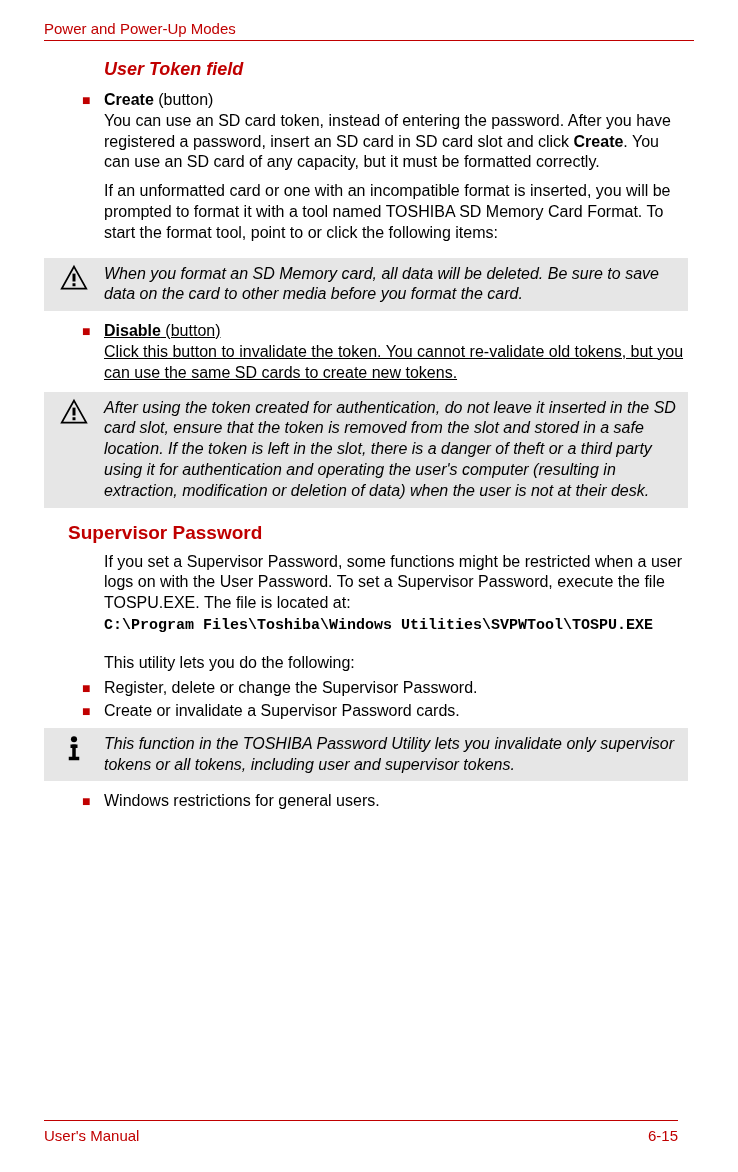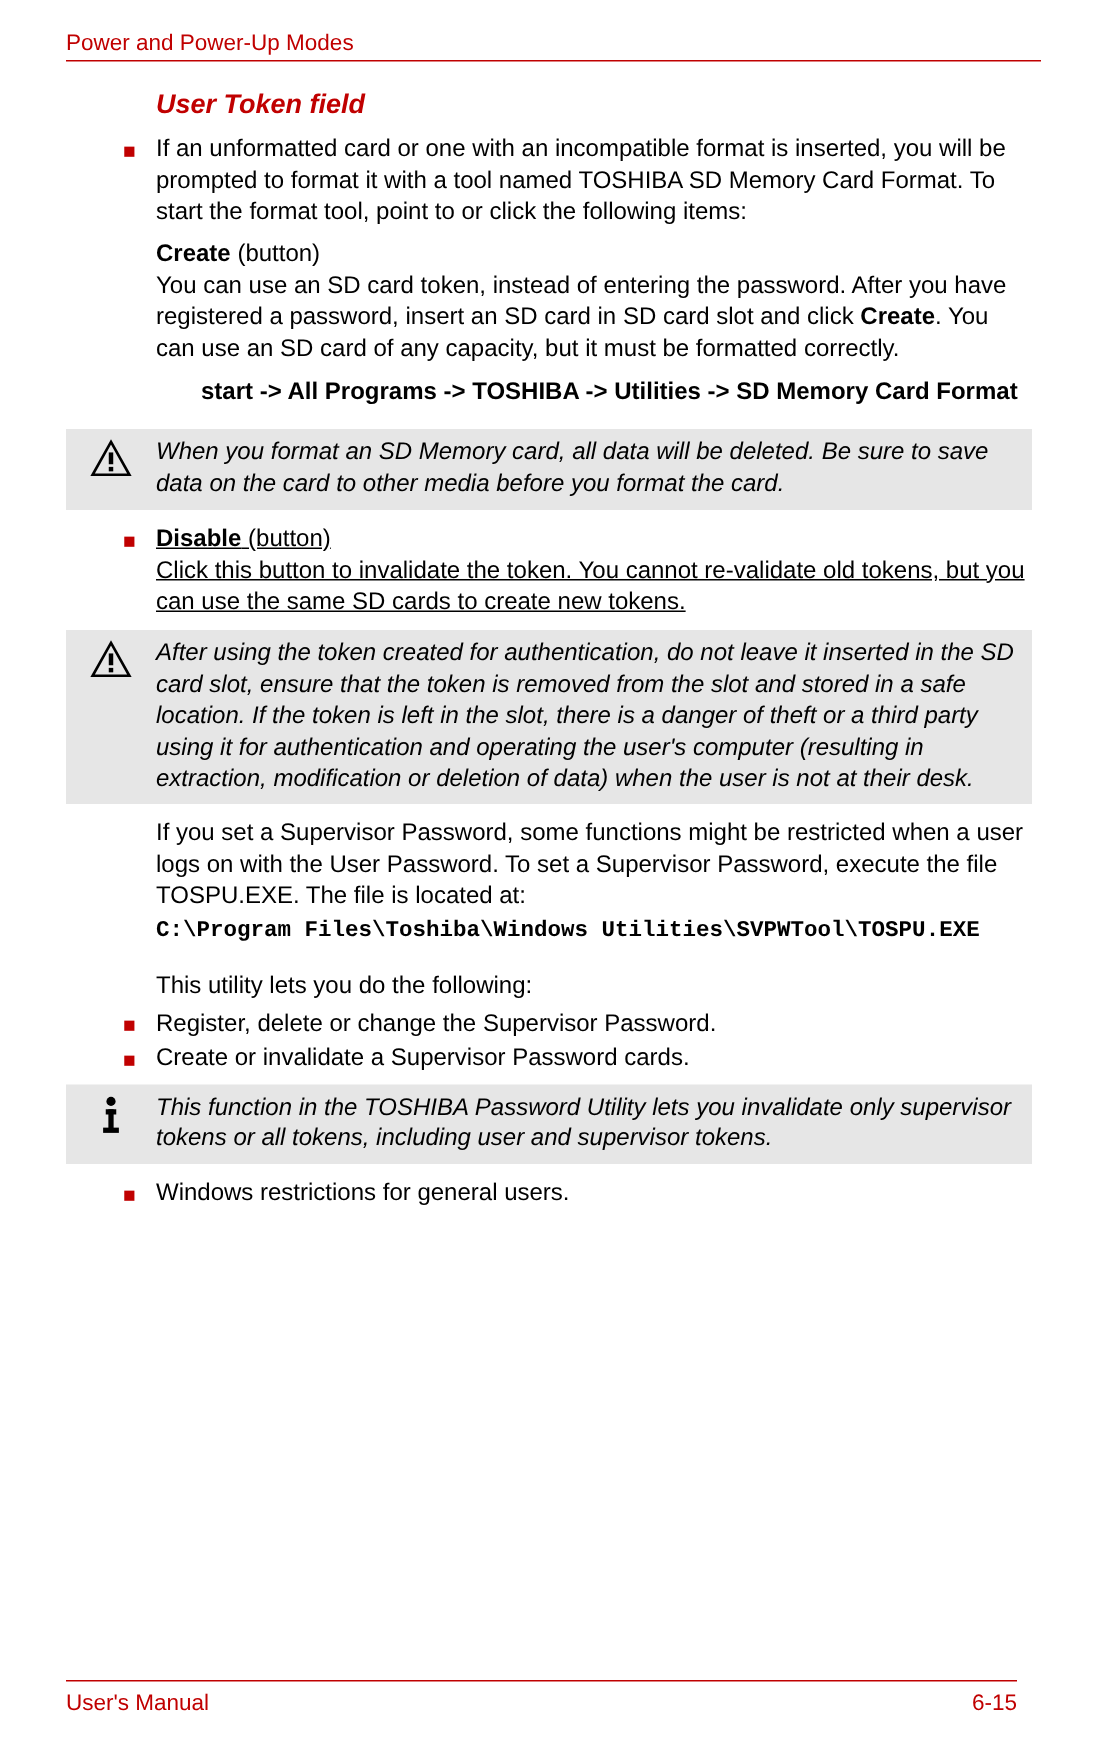--- a/index.html
+++ b/index.html
@@ -112,26 +112,25 @@
   <span>Power and Power-Up Modes</span>
 </div>
 
 <div class="content">
 
   <div class="section-title">User Token field</div>
 
   <div class="bullet-item">
     <div class="bullet-marker">■</div>
     <div class="bullet-body">
-      <div class="para">If an unformatted card or one with an incompatible format is inserted, you will be prompted to format it with a tool named TOSHIBA SD Memory Card Format. To start the format tool, point to or click the following items:</div>
       <div class="para">
         <b>Create</b><span> (button)</span><br>
         <span>You can use an SD card token, instead of entering the password. After you have registered a password, insert an SD card in SD card slot and click </span><b>Create</b><span>. You can use an SD card of any capacity, but it must be formatted correctly.</span>
       </div>
-      <div class="indent-path">start -&gt; All Programs -&gt; TOSHIBA -&gt; Utilities -&gt; SD Memory Card Format</div>
+      <div class="para">If an unformatted card or one with an incompatible format is inserted, you will be prompted to format it with a tool named TOSHIBA SD Memory Card Format. To start the format tool, point to or click the following items:</div>
     </div>
   </div>
 
   <div class="callout">
     <div class="callout-icon">
       <svg viewBox="0 0 32 32">
           <polygon points="16,3 30,28 2,28" fill="none" stroke="#000" stroke-width="2"></polygon>
           <rect x="14.3" y="11" width="3.4" height="9" fill="#000"></rect>
           <rect x="14.3" y="22" width="3.4" height="3.4" fill="#000"></rect>
         </svg>
@@ -153,20 +152,21 @@
     <div class="callout-icon">
       <svg viewBox="0 0 32 32">
           <polygon points="16,3 30,28 2,28" fill="none" stroke="#000" stroke-width="2"></polygon>
           <rect x="14.3" y="11" width="3.4" height="9" fill="#000"></rect>
           <rect x="14.3" y="22" width="3.4" height="3.4" fill="#000"></rect>
         </svg>
     </div>
     <div class="callout-text">After using the token created for authentication, do not leave it inserted in the SD card slot, ensure that the token is removed from the slot and stored in a safe location. If the token is left in the slot, there is a danger of theft or a third party using it for authentication and operating the user's computer (resulting in extraction, modification or deletion of data) when the user is not at their desk.</div>
   </div>
 
+  <div class="section-title2">Supervisor Password</div>
 
   <div class="para" style="margin-bottom:2px;">If you set a Supervisor Password, some functions might be restricted when a user logs on with the User Password. To set a Supervisor Password, execute the file TOSPU.EXE. The file is located at:</div>
   <div class="mono">C:\Program Files\Toshiba\Windows Utilities\SVPWTool\TOSPU.EXE</div>
   <div class="para" style="margin-bottom:4px;">This utility lets you do the following:</div>
 
   <div class="bullet-item" style="margin-bottom:2px;">
     <div class="bullet-marker">■</div>
     <div class="bullet-body">Register, delete or change the Supervisor Password.</div>
   </div>
   <div class="bullet-item" style="margin-bottom:4px;">

